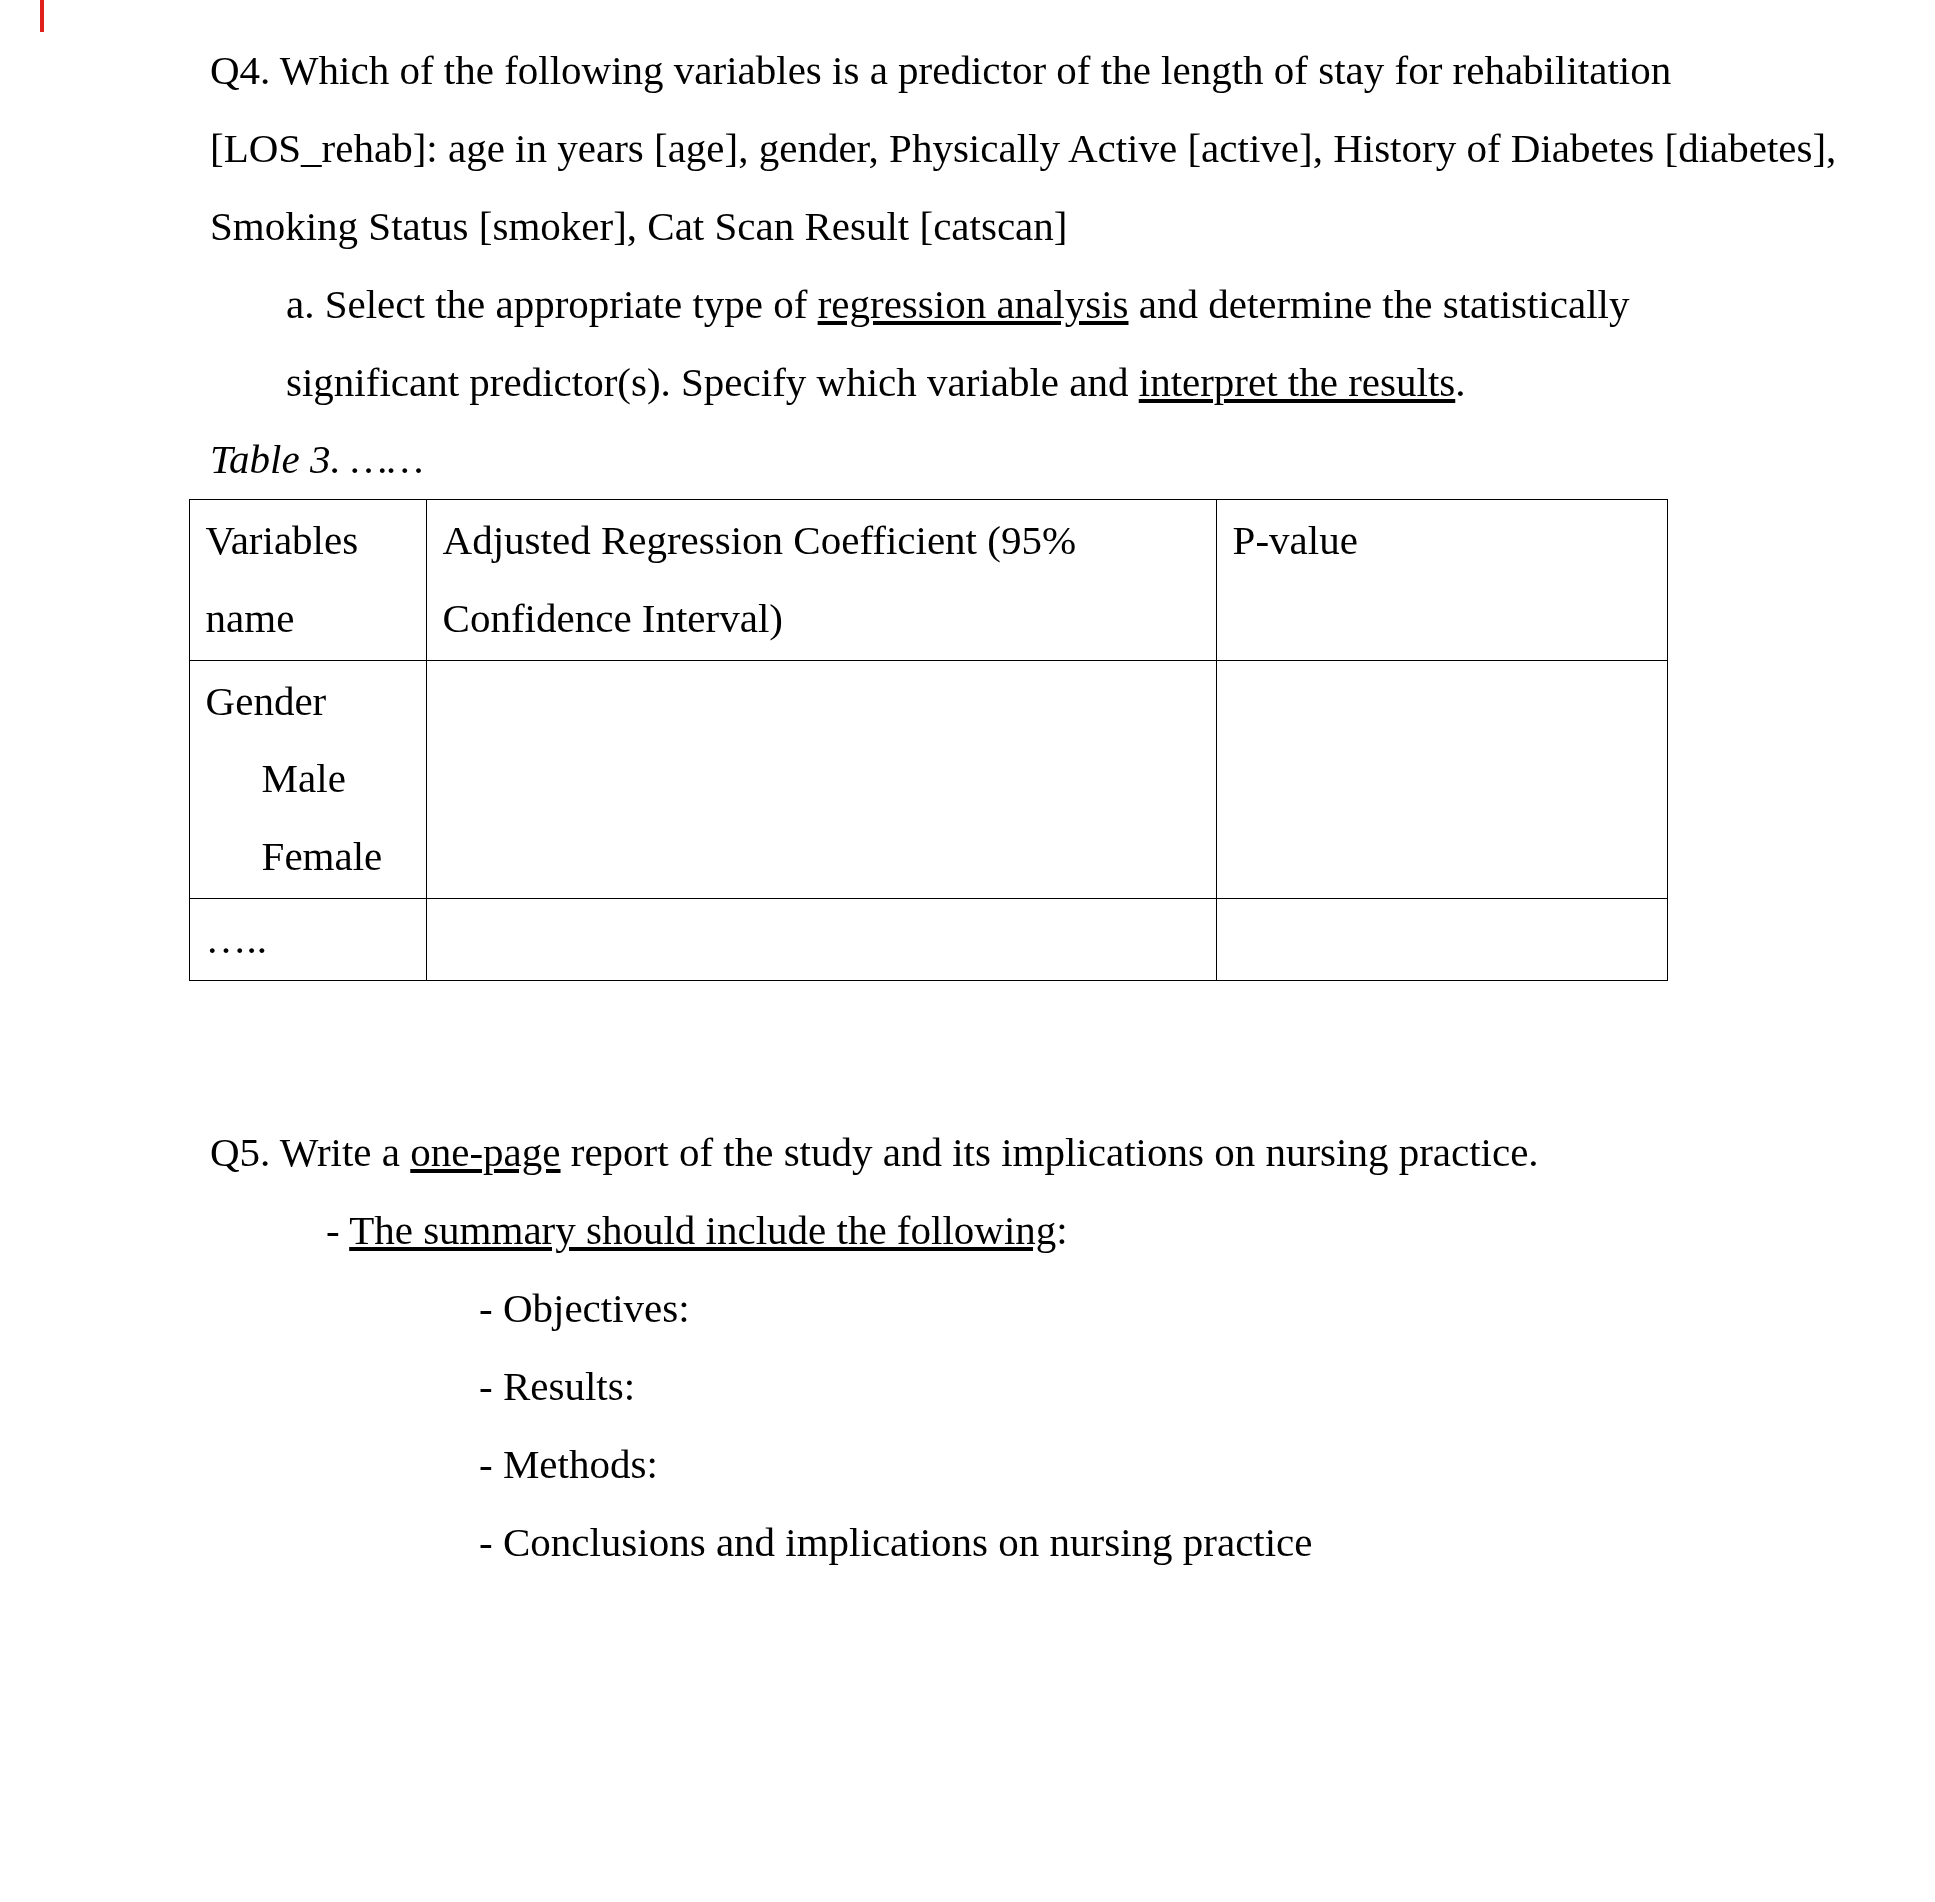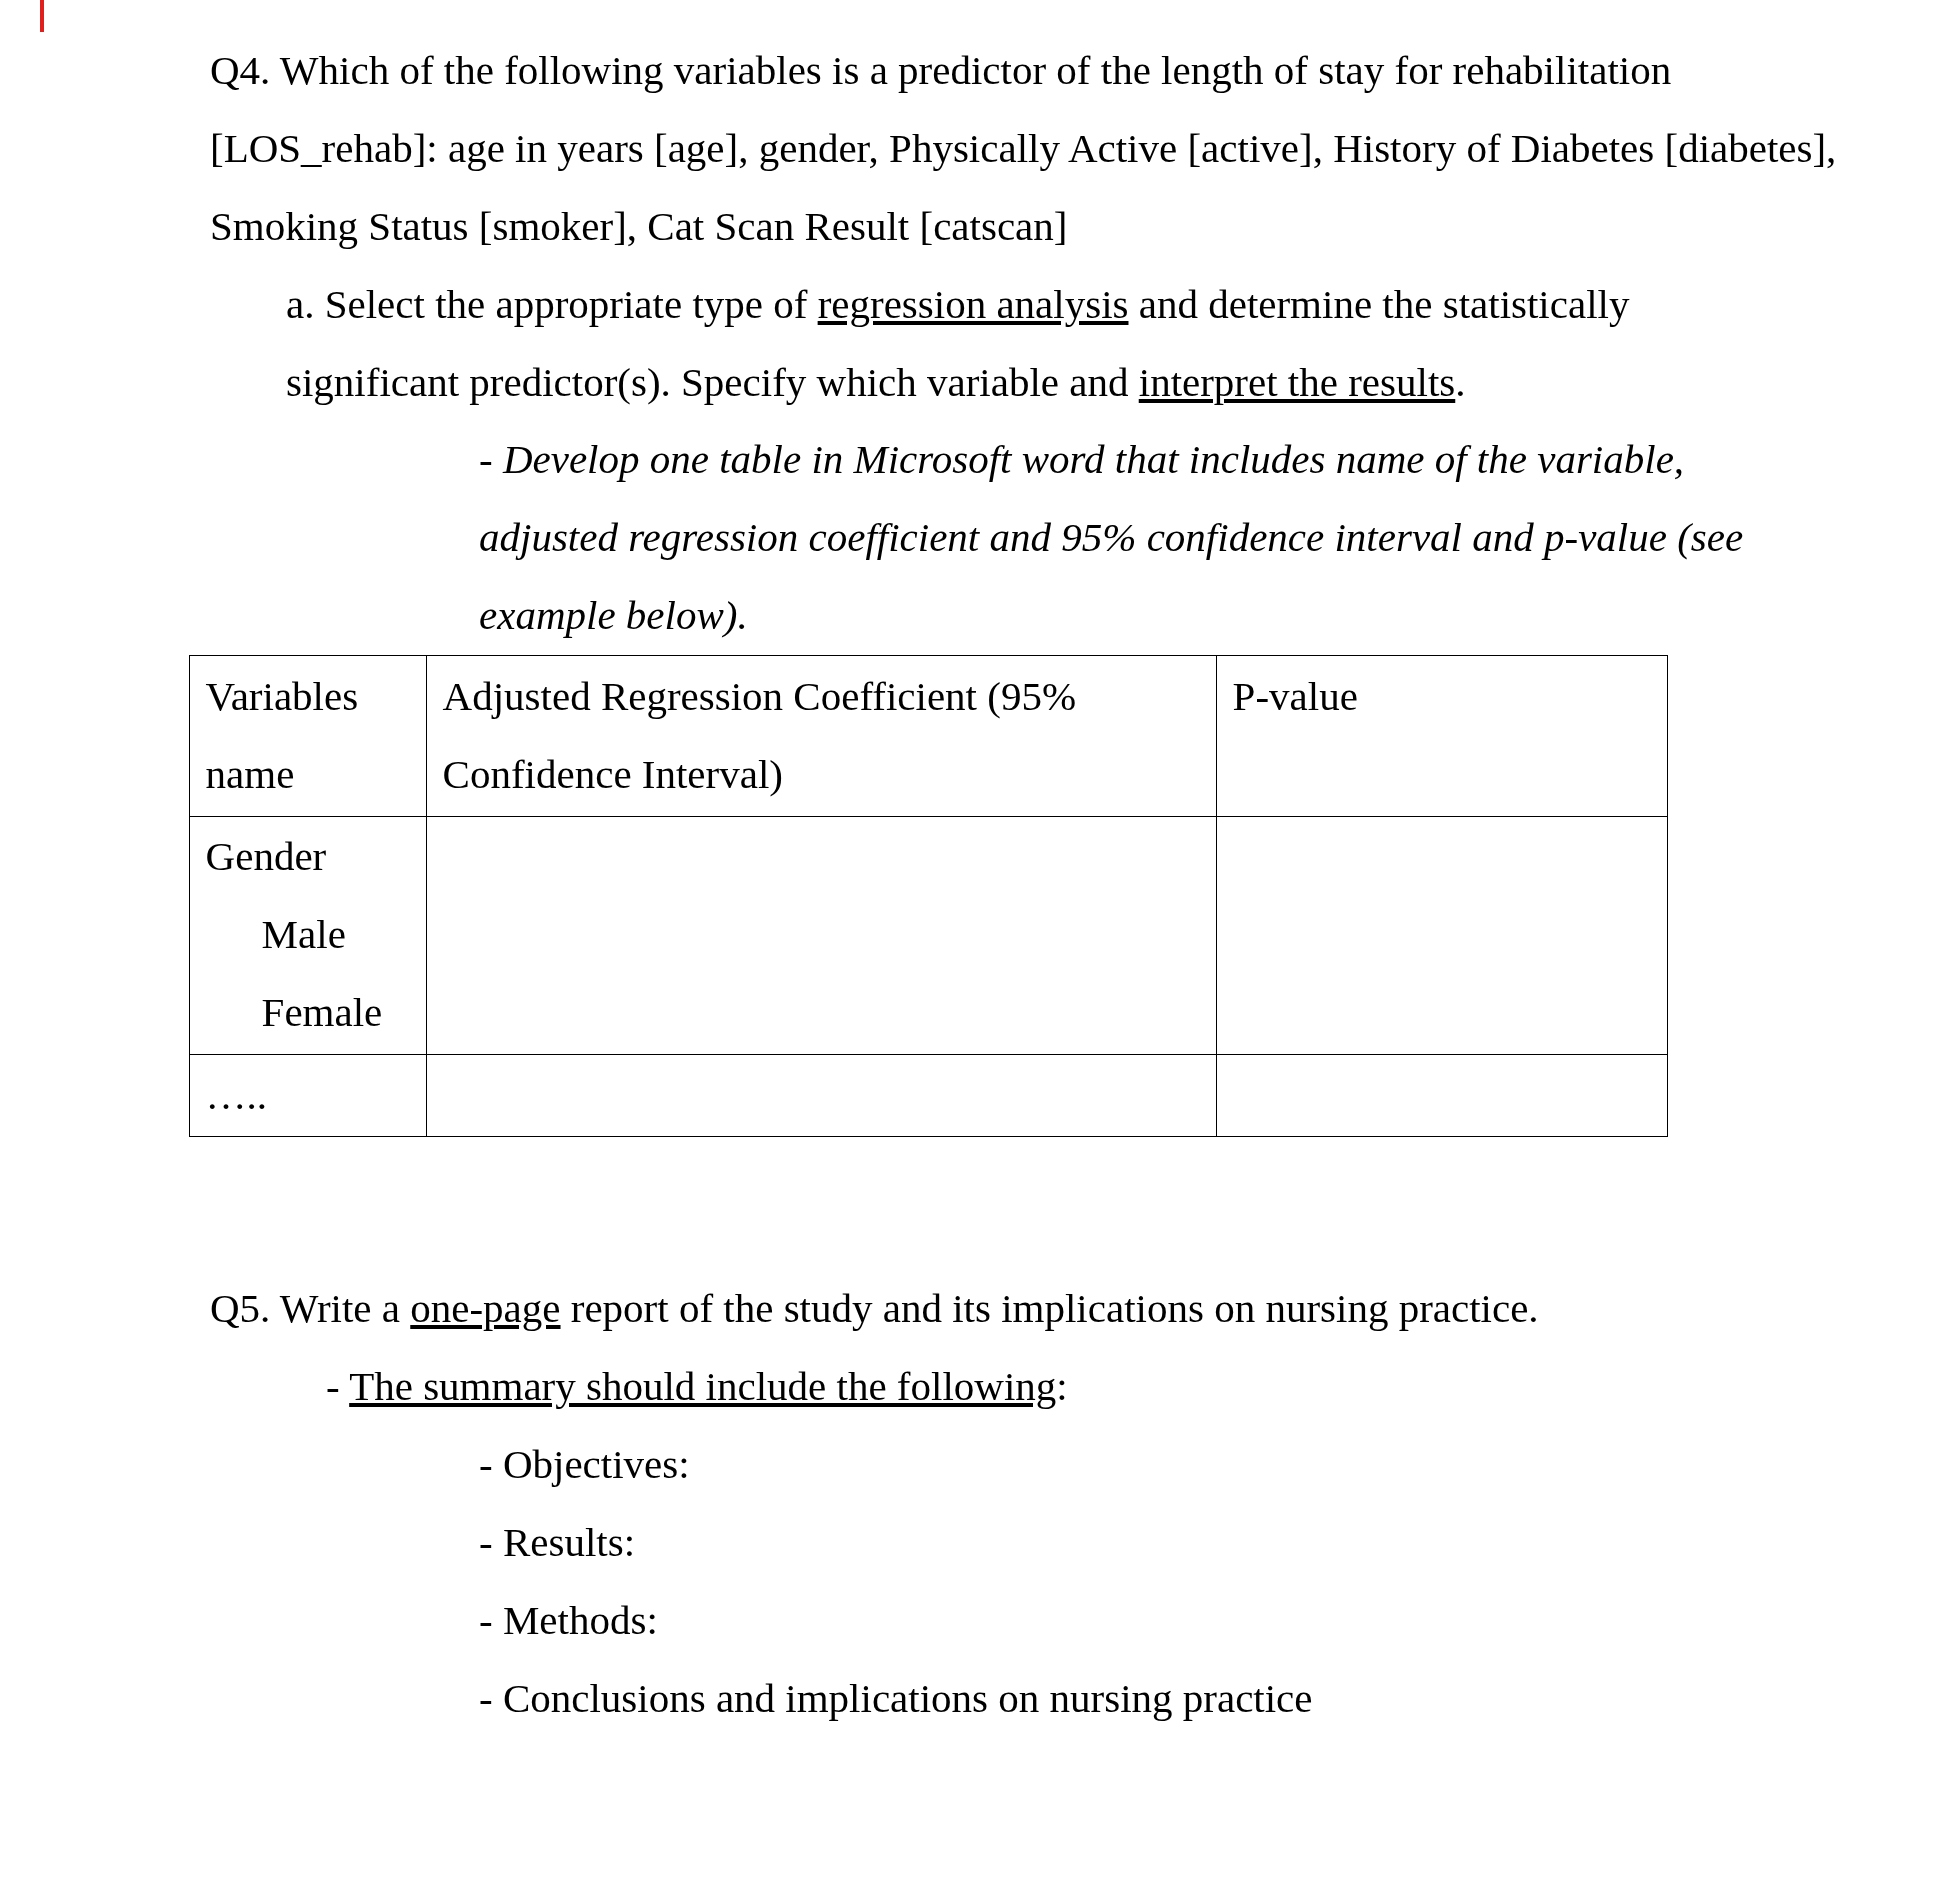--- a/index.html
+++ b/index.html
@@ -58,22 +58,22 @@
 <div class="page">
 
   <div class="red-mark"></div>
 
   <div class="content">
 
     <p class="q4-intro">Q4. Which of the following variables is a predictor of the length of stay for rehabilitation [LOS_rehab]: age in years [age], gender, Physically Active [active], History of Diabetes [diabetes], Smoking Status [smoker], Cat Scan Result [catscan]</p>
 
     <p class="item-a"><span>a. Select the appropriate type of </span><span class="u">regression analysis</span><span> and determine the statistically significant predictor(s).  Specify which variable and </span><span class="u">interpret the results</span><span>.</span></p>
 
-    <p class="instr">- Develop one table in Microsoft word that includes name of the variable, adjusted regression coefficient and 95% confidence interval and p-value (see example below).</p>
 
+    <p class="caption">Table 3. ……</p>
 
     <table>
       <colgroup>
         <col style="width:237px">
         <col style="width:790px">
         <col style="width:451px">
       </colgroup>
       <tbody>
         <tr>
           <th>Variables name</th>

